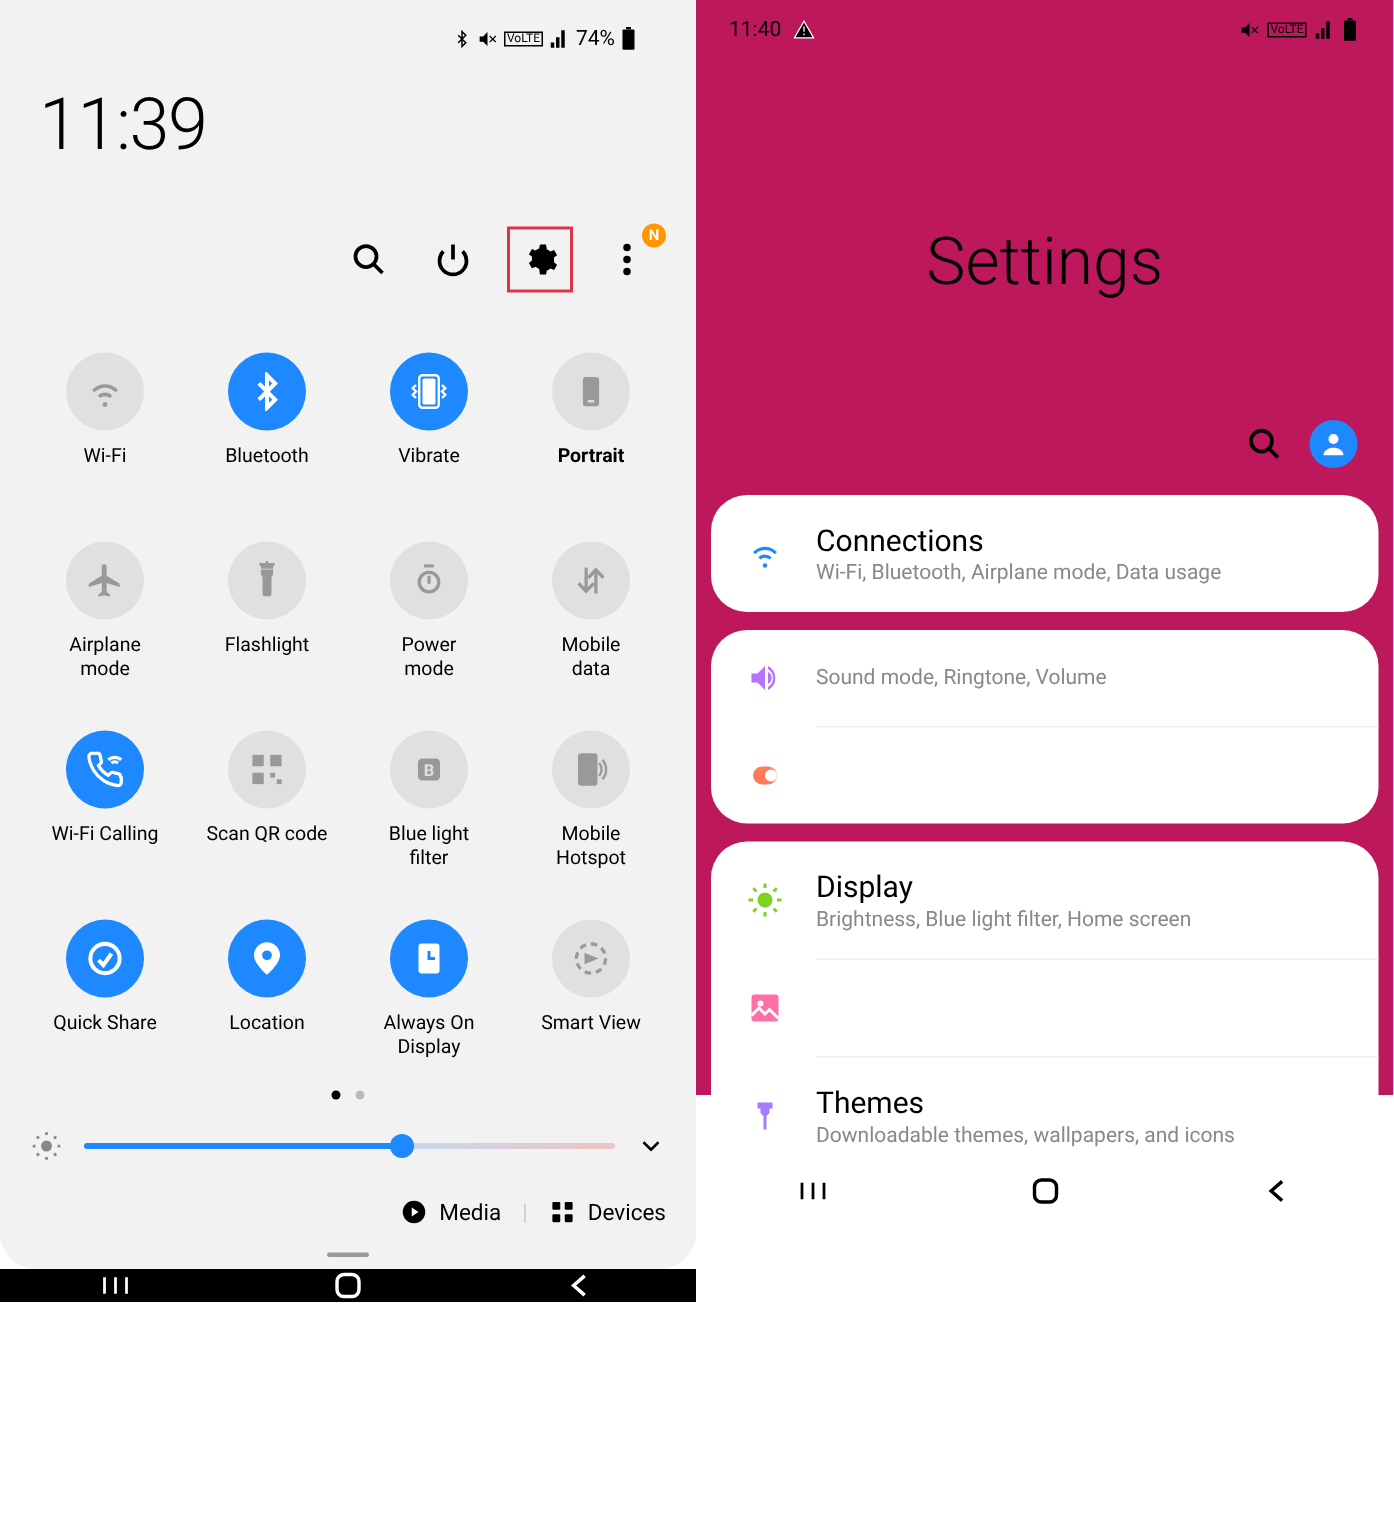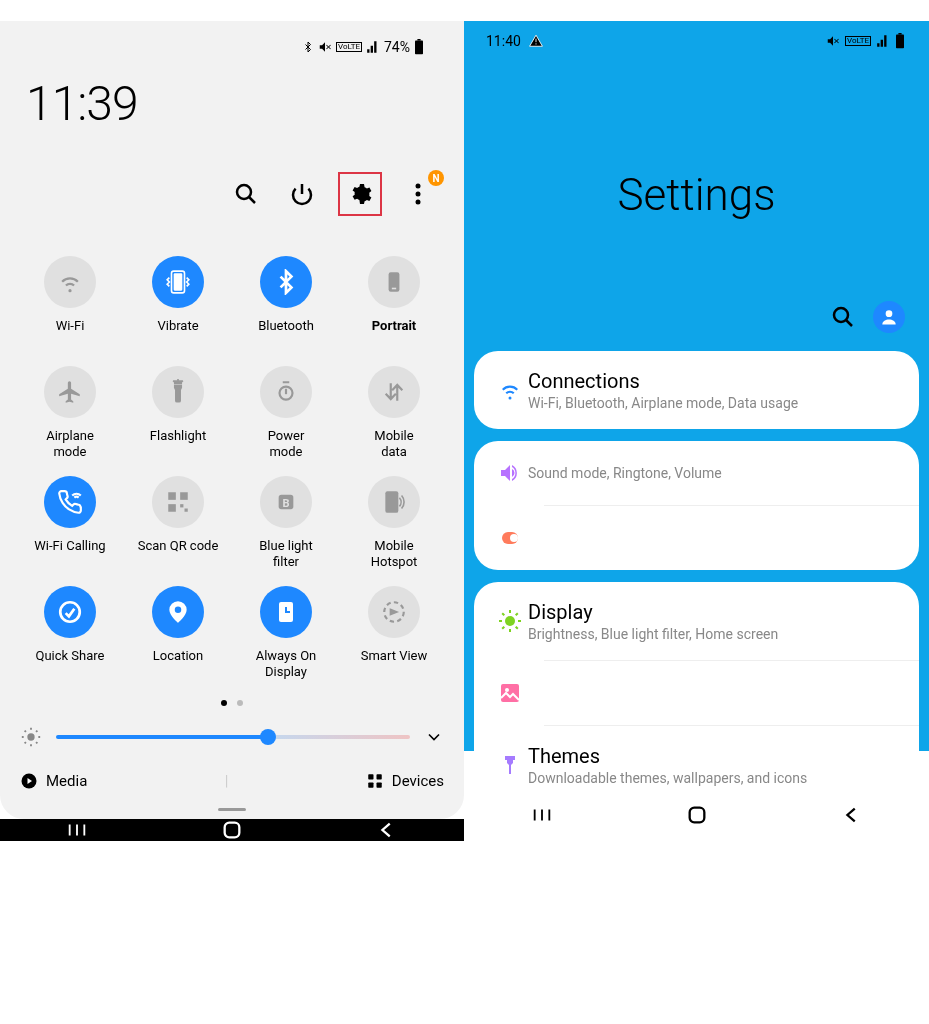--- a/index.html
+++ b/index.html
@@ -9,23 +9,22 @@
   width: 929px;
   height: 1024px;
   display: flex;
   position: relative;
 }
 .phone {
   width: 464px;
   height: 730px;
   display: flex;
   flex-direction: column;
-  background: #0ea5e9;
+  background: #be185d;
   position: relative;
-  margin-top: 21px;
 }
 .phone-left { border-radius: 0; }
 .phone-right { width: 465px; }
 
 
 .qs-body {
   flex: 1;
   padding: 0 20px;
   background: #f2f2f2;
   border-radius: 0 0 24px 24px;
@@ -91,21 +90,21 @@
   height: 16px;
   border-radius: 50%;
   display: flex;
   align-items: center;
   justify-content: center;
 }
 
 .tiles-grid {
   display: grid;
   grid-template-columns: repeat(4, 1fr);
-  gap: 16px 8px;
+  gap: 32px 8px;
   padding: 20px 0 10px 0;
 }
 .tile {
   display: flex;
   flex-direction: column;
   align-items: center;
   gap: 10px;
 }
 .tile-circle {
   width: 52px;
@@ -156,21 +155,21 @@
   left: 60%;
   top: 50%;
   transform: translate(-50%, -50%);
   width: 16px;
   height: 16px;
   border-radius: 50%;
   background: #1e88ff;
 }
 .media-devices {
   display: flex;
-  justify-content: space-between;
+  justify-content: flex-end;
   align-items: center;
   gap: 14px;
   padding: 14px 0 18px 0;
   font-size: 15px;
 }
 .md-item { display: flex; align-items: center; gap: 8px; }
 .md-sep { color: #ccc; }
 .handle {
   align-self: center;
   width: 28px;
@@ -234,21 +233,21 @@
   gap: 12px;
 }
 .settings-group {
   background: #fff;
   border-radius: 24px;
   overflow: hidden;
 }
 .settings-row {
   display: flex;
   align-items: center;
-  gap: 4px;
+  gap: 20px;
   padding: 18px 22px;
 }
 .srow-icon {
   width: 28px;
   height: 28px;
   display: flex;
   align-items: center;
   justify-content: center;
   flex-shrink: 0;
 }
@@ -327,34 +326,34 @@
         <div class="tile">
           <div class="tile-circle">
             <svg width="26" height="26" viewBox="0 0 24 24" fill="currentColor">
               <path d="M12 18.5a1.5 1.5 0 100 3 1.5 1.5 0 000-3zm-4.5-4a6.5 6.5 0 019 0l-1.5 1.5a4.5 4.5 0 00-6 0l-1.5-1.5zM4 11a11 11 0 0116 0l-1.5 1.5a9 9 0 00-13 0L4 11z"></path>
             </svg>
           </div>
           <div class="tile-label" style="white-space: pre-line;">Wi-Fi</div>
         </div>
         <div class="tile">
           <div class="tile-circle active">
+            <svg width="26" height="26" viewBox="0 0 24 24" fill="none" stroke="currentColor" stroke-width="2.5">
+              <path d="M7 7l10 10-5 5V2l5 5L7 17"></path>
+            </svg>
+          </div>
+          <div class="tile-label" style="white-space: pre-line;">Bluetooth</div>
+        </div>
+        <div class="tile">
+          <div class="tile-circle active">
             <svg width="26" height="26" viewBox="0 0 24 24" fill="currentColor">
               <path d="M16 2H8a2 2 0 00-2 2v16a2 2 0 002 2h8a2 2 0 002-2V4a2 2 0 00-2-2zM4 8l-2 2 2 2-2 2 2 2M20 8l2 2-2 2 2 2-2 2" stroke="currentColor" stroke-width="1.5" fill="none"></path>
               <rect x="8" y="4" width="8" height="16" rx="1" fill="currentColor"></rect>
             </svg>
           </div>
           <div class="tile-label" style="white-space: pre-line;">Vibrate</div>
-        </div>
-        <div class="tile">
-          <div class="tile-circle active">
-            <svg width="26" height="26" viewBox="0 0 24 24" fill="none" stroke="currentColor" stroke-width="2.5">
-              <path d="M7 7l10 10-5 5V2l5 5L7 17"></path>
-            </svg>
-          </div>
-          <div class="tile-label" style="white-space: pre-line;">Bluetooth</div>
         </div>
         <div class="tile">
           <div class="tile-circle">
             <svg width="26" height="26" viewBox="0 0 24 24" fill="currentColor">
               <rect x="7" y="3" width="10" height="18" rx="2"></rect>
               <path d="M10 18h4" stroke="#e0e0e0" stroke-width="1.5"></path>
             </svg>
           </div>
           <div class="tile-label" style="white-space: pre-line; font-weight: bold;">Portrait</div>
         </div>

